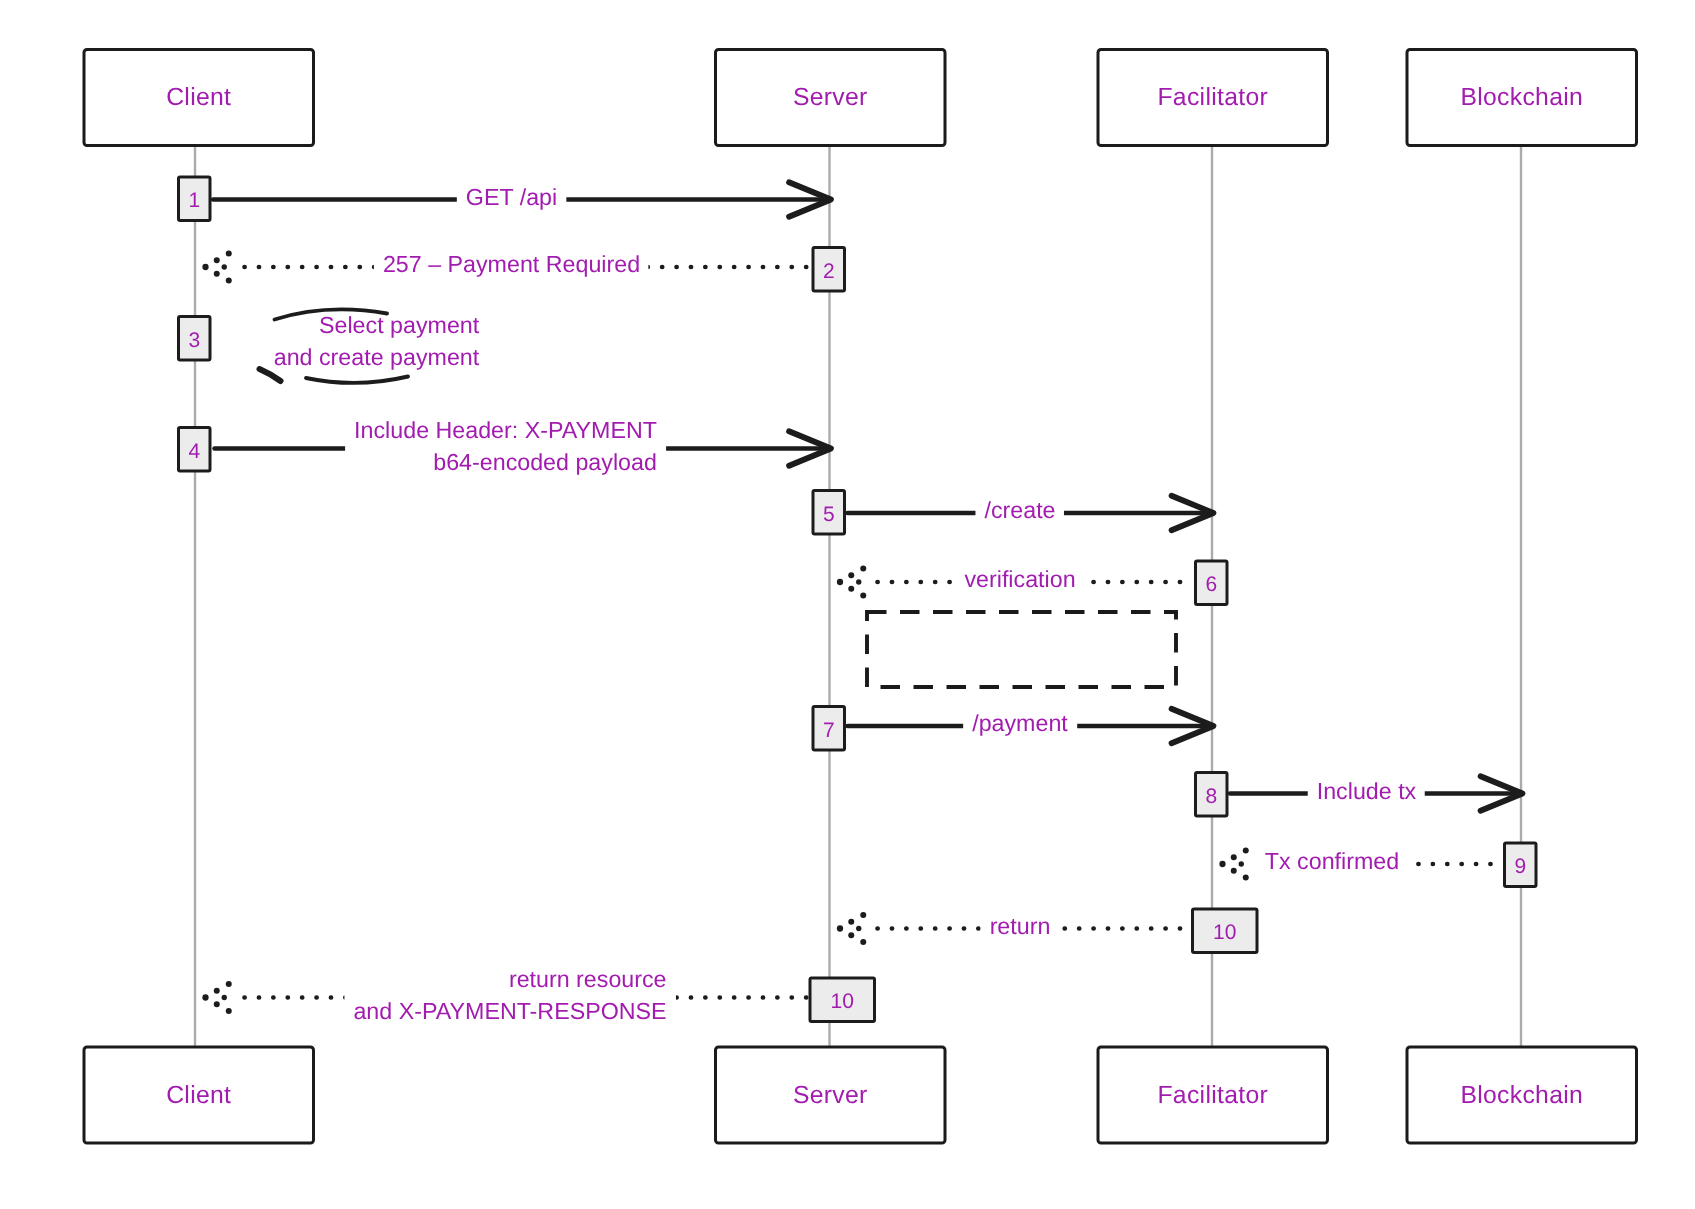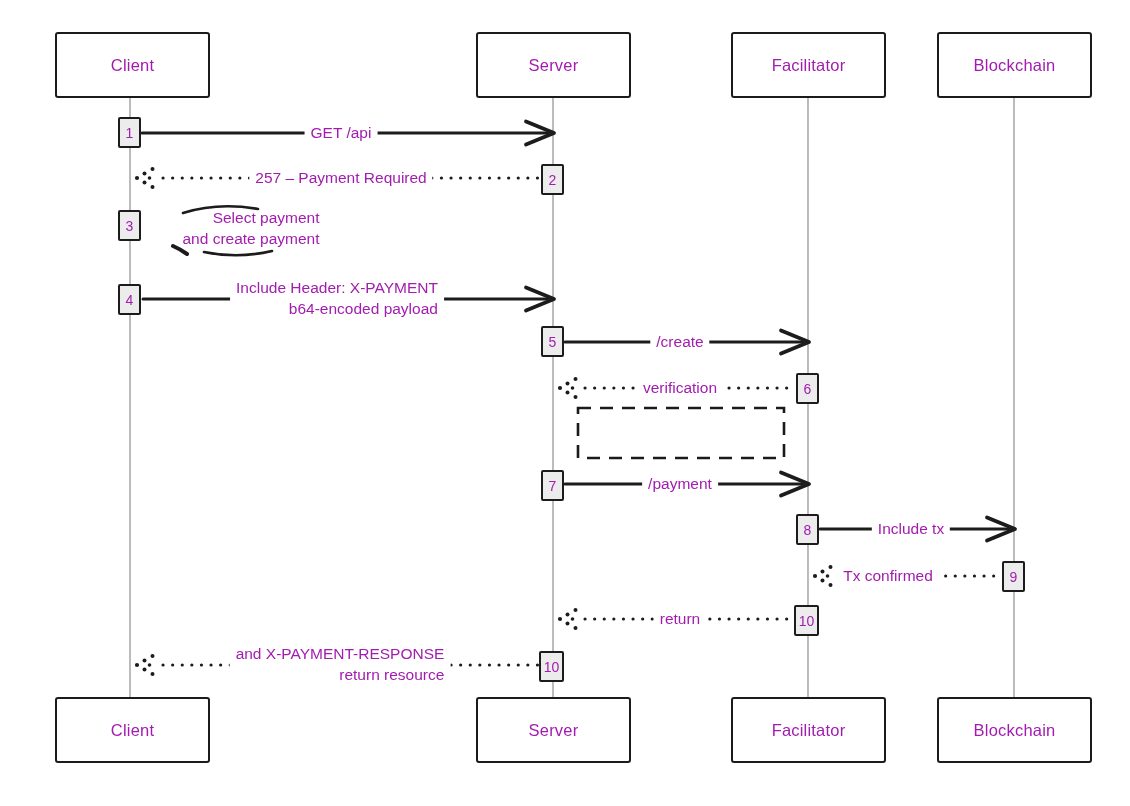--- a/index.html
+++ b/index.html
@@ -14,21 +14,21 @@
     border:2.6px solid #1b1b1b; border-radius:3px; background:#ffffff;
     display:flex; align-items:center; justify-content:center;
     font-size:16.5px; letter-spacing:0.2px;
   }
   .act {
     position:absolute; width:23px; height:31px; box-sizing:border-box;
     border:2.2px solid #1c1c1c; border-radius:2px; background:#ececec;
     display:flex; align-items:center; justify-content:center;
     font-size:14px;
   }
-  .act.wide { width:25px; }
+  .act.wide { width:45px; }
   .mlabel {
     position:absolute; transform:translate(-50%,-50%);
     background:#ffffff; padding:1px 6px; text-align:right;
     font-size:15.5px; line-height:1.34; white-space:nowrap;
   }
   .mlabel.no-bg { background:transparent;margin-left:21px; }
   .life { stroke:#ababab; stroke-width:1.6; }
   .sline { stroke:#1c1c1c; stroke-width:3; stroke-linecap:round; }
   .dline { stroke:#1c1c1c; stroke-width:3.1; stroke-linecap:round; stroke-dasharray:0.1 9.5; }
   .shead { fill:none; stroke:#1c1c1c; stroke-width:3.8; stroke-linecap:round; stroke-linejoin:round; }
@@ -164,17 +164,17 @@
   <div class="mlabel" style="left:911px;top:529px">
     <div>Include tx</div>
   </div>
   <div class="mlabel" style="left:888px;top:576px">
     <div>Tx confirmed</div>
   </div>
   <div class="mlabel" style="left:680px;top:619px">
     <div>return</div>
   </div>
   <div class="mlabel" style="left:340px;top:665px">
+    <div>return resource</div>
     <div>and X-PAYMENT-RESPONSE</div>
-    <div>return resource</div>
   </div>
 
 </div>
 
 </body></html>

